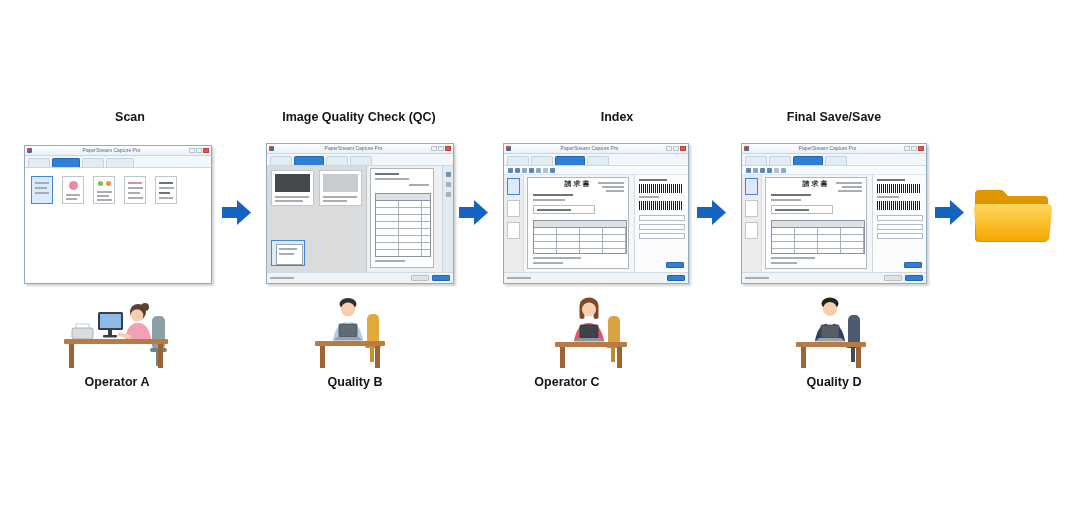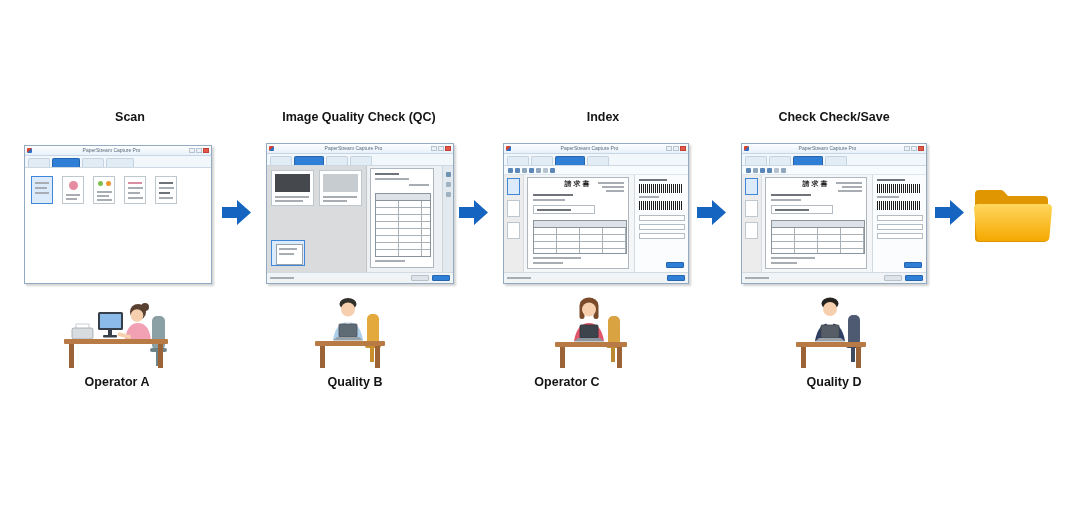--- a/index.html
+++ b/index.html
@@ -37,22 +37,22 @@
   .doc-title{position:absolute;left:0;right:0;top:2px;text-align:center;font-size:7px;line-height:8px;font-weight:bold;letter-spacing:2px;color:#222;}
   .pane{position:absolute;box-sizing:border-box;}
 </style>
 </head>
 <body>
 
 <div class="canvas">
 
   <div class="stage-label" style="left:130px">Scan</div>
   <div class="stage-label" style="left:359px">Image Quality Check (QC)</div>
-  <div class="stage-label" style="left:603px">Index</div>
-  <div class="stage-label" style="left:834px">Check Check/Save</div>
+  <div class="stage-label" style="left:617px">Index</div>
+  <div class="stage-label" style="left:834px">Final Save/Save</div>
 
   <div class="win" style="left:24px;top:145px;width:186px;height:137px">
     <div class="tbar">
       <span class="logo"></span>
       <span class="ttl">PaperStream Capture Pro</span>
       <span class="wbtns">
         <span class="wbtn"></span>
         <span class="wbtn"></span>
         <span class="wbtn close"></span>
       </span>

